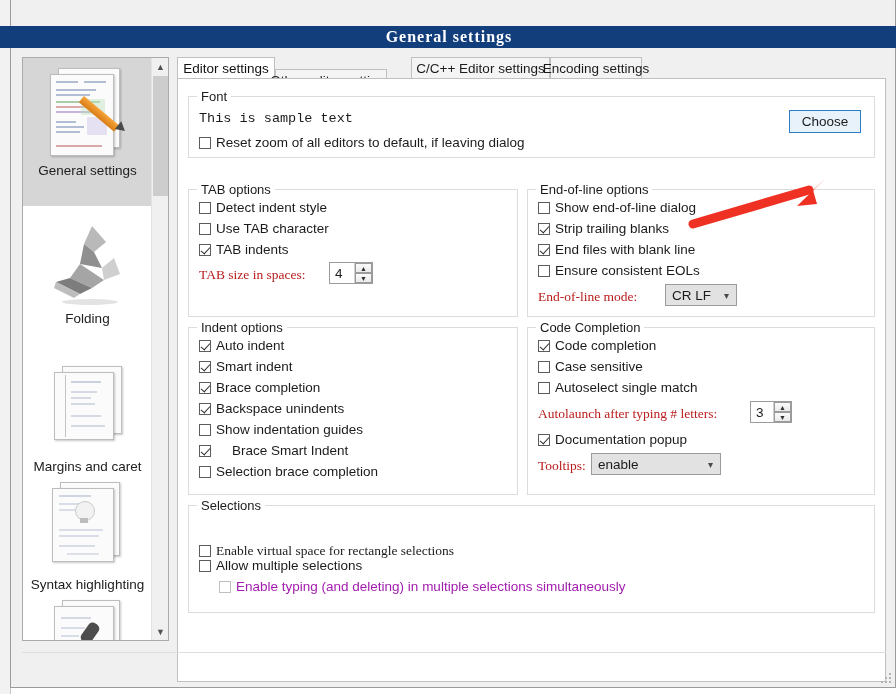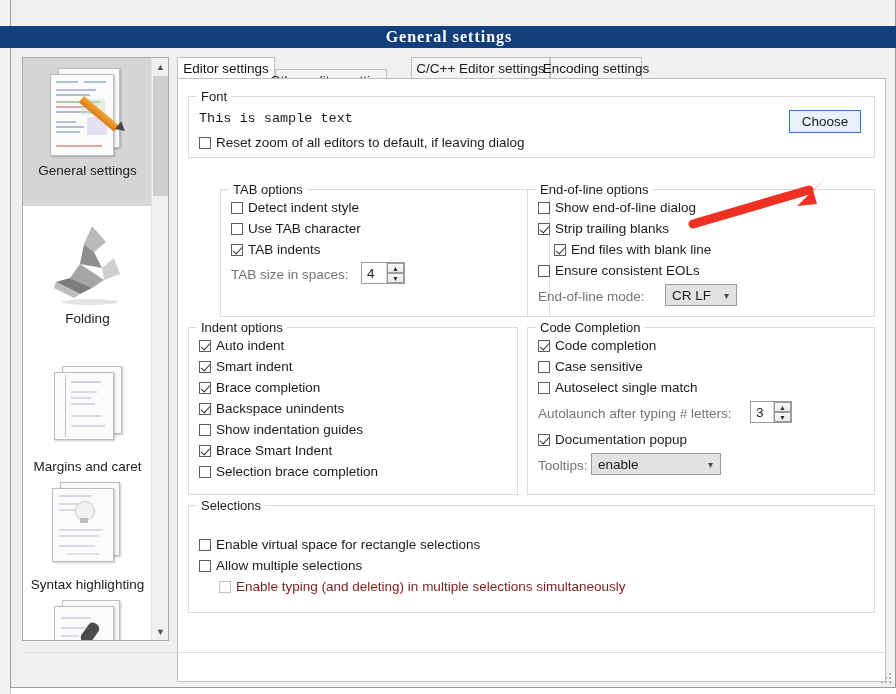--- a/index.html
+++ b/index.html
@@ -97,24 +97,24 @@
   
   .chk{position:absolute;display:flex;align-items:center;white-space:nowrap;font-size:13.5px;color:#1b1b1b;}
   .box{
     width:12px;height:12px;border:1px solid #5c5c5c;background:#ffffff;
     box-sizing:border-box;margin-right:5px;flex:none;position:relative;
   }
   .box.on::after{
     content:"";position:absolute;left:3px;top:0px;width:4px;height:8px;
     border:solid #2b2b2b;border-width:0 1.6px 1.6px 0;transform:rotate(42deg);
   }
-  .chk.dis{color:#7f1d1d;justify-content:flex-end;}
+  .chk.dis{color:#a21caf;justify-content:flex-end;}
   .chk.dis .box{border-color:#c0c0c0;}
 
-  .lbl{position:absolute;font-size:13.5px;color:#737373;white-space:nowrap;}
+  .lbl{position:absolute;font-size:13.5px;color:#b91c1c;white-space:nowrap;font-family:Liberation Serif, serif;}
 
   
   .spin{position:absolute;height:22px;border:1px solid #9b9b9b;background:#fff;box-sizing:border-box;display:flex;}
   .spin .val{flex:1;padding-left:5px;display:flex;align-items:center;font-size:13.5px;color:#1b1b1b;}
   .spin .btns{width:17px;display:flex;flex-direction:column;border-left:1px solid #cfcfcf;}
   .spin .btns div{
     flex:1;background:linear-gradient(#fbfbfb,#eaeaea);border:1px solid #9b9b9b;
     display:flex;align-items:center;justify-content:center;font-size:7px;color:#303030;box-sizing:border-box;margin:0;
   }
 
@@ -277,21 +277,21 @@
       <div class="grp" style="left:10px;top:17px;width:687px;height:62px;">
         <div class="grp-title">Font</div>
         <div id="sample-text">This is sample text</div>
         <div id="choose-btn">Choose</div>
         <div class="chk" style="left:10px;top:38px;">
           <span class="box"></span>
           <span>Reset zoom of all editors to default, if leaving dialog</span>
         </div>
       </div>
 
-      <div class="grp" style="left:10px;top:110px;width:330px;height:128px;margin-left:32px;">
+      <div class="grp" style="left:10px;top:110px;width:330px;height:128px;">
         <div class="grp-title">TAB options</div>
         <div class="chk" style="left:10px;top:10px;">
           <span class="box"></span>
           <span>Detect indent style</span>
         </div>
         <div class="chk" style="left:10px;top:31px;">
           <span class="box"></span>
           <span>Use TAB character</span>
         </div>
         <div class="chk" style="left:10px;top:52px;">
@@ -311,21 +311,21 @@
       <div class="grp" style="left:349px;top:110px;width:348px;height:128px;">
         <div class="grp-title">End-of-line options</div>
         <div class="chk" style="left:10px;top:10px;">
           <span class="box"></span>
           <span>Show end-of-line dialog</span>
         </div>
         <div class="chk" style="left:10px;top:31px;">
           <span class="box on"></span>
           <span>Strip trailing blanks</span>
         </div>
-        <div class="chk" style="left:10px;top:52px;margin-left:16px;">
+        <div class="chk" style="left:10px;top:52px;">
           <span class="box on"></span>
           <span>End files with blank line</span>
         </div>
         <div class="chk" style="left:10px;top:73px;">
           <span class="box"></span>
           <span>Ensure consistent EOLs</span>
         </div>
         <div class="lbl" style="left:10px;top:99px;">End-of-line mode:</div>
         <div class="combo" style="left:137px;top:94px;width:72px;">
           <span>CR LF</span>
@@ -348,21 +348,21 @@
           <span>Brace completion</span>
         </div>
         <div class="chk" style="left:10px;top:73px;">
           <span class="box on"></span>
           <span>Backspace unindents</span>
         </div>
         <div class="chk" style="left:10px;top:94px;">
           <span class="box"></span>
           <span>Show indentation guides</span>
         </div>
-        <div class="chk" style="left:10px;top:115px;">
+        <div class="chk" style="left:10px;top:115px;gap:16px;">
           <span class="box on"></span>
           <span>Brace Smart Indent</span>
         </div>
         <div class="chk" style="left:10px;top:136px;">
           <span class="box"></span>
           <span>Selection brace completion</span>
         </div>
       </div>
 
       <div class="grp" style="left:349px;top:248px;width:348px;height:168px;">
@@ -393,21 +393,21 @@
         </div>
         <div class="lbl" style="left:10px;top:130px;">Tooltips:</div>
         <div class="combo" style="left:63px;top:125px;width:130px;">
           <span>enable</span>
           <span class="arw">▾</span>
         </div>
       </div>
 
       <div class="grp" style="left:10px;top:426px;width:687px;height:108px;">
         <div class="grp-title">Selections</div>
-        <div class="chk" style="left:10px;top:31px;">
+        <div class="chk" style="left:10px;top:37px;font-family:Liberation Serif, serif;">
           <span class="box"></span>
           <span>Enable virtual space for rectangle selections</span>
         </div>
         <div class="chk" style="left:10px;top:52px;text-align:center;">
           <span class="box"></span>
           <span>Allow multiple selections</span>
         </div>
         <div class="chk dis" style="left:30px;top:73px;">
           <span class="box"></span>
           <span>Enable typing (and deleting) in multiple selections simultaneously</span>

